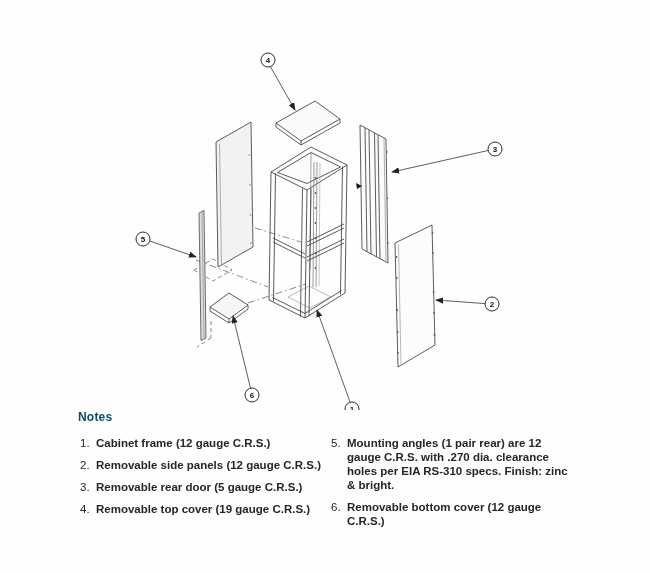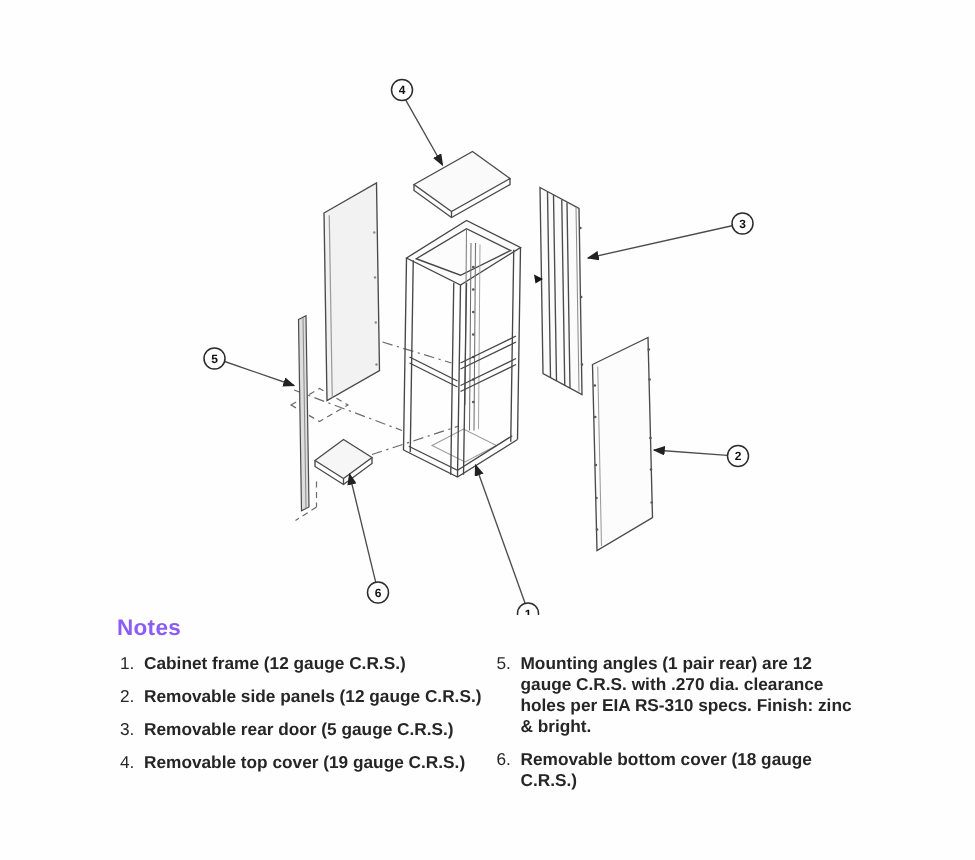--- a/index.html
+++ b/index.html
@@ -5,21 +5,21 @@
   html,body{margin:0;padding:0;}
   body{
     width:650px;height:573px;position:relative;overflow:hidden;
     background:#fefefe;
     font-family:"Liberation Sans", sans-serif;
   }
   .diagram-wrap{position:absolute;left:0;top:0;width:650px;height:410px;}
   .notes{position:absolute;left:0;top:406px;width:650px;color:#232323;}
   .notes-heading{
     position:absolute;left:78px;top:4px;
-    font-size:15px;font-weight:bold;color:#8b5cf6;letter-spacing:.2px;
+    font-size:12px;font-weight:bold;color:#0c4a6e;letter-spacing:.2px;
   }
   .notes-col{position:absolute;top:30px;}
   .notes-col.left{left:80px;width:248px;}
   .notes-col.right{left:331px;width:242px;}
   .note-item{display:flex;margin-bottom:8px;font-size:11.5px;line-height:14px;color:#262626;}
   .note-item .num{flex:0 0 16px;}
   .note-item .txt{flex:1;font-weight:bold;}
   svg .callout-num{font-family:"Liberation Sans",sans-serif;font-size:8px;font-weight:bold;fill:#111;}
 </style>
 </head>
@@ -192,16 +192,16 @@
     </div>
   </div>
 
   <div class="notes-col right">
     <div class="note-item">
       <span class="num">5.</span>
       <span class="txt">Mounting angles (1 pair rear) are 12 gauge C.R.S. with .270 dia. clearance holes per EIA RS-310 specs. Finish: zinc &amp; bright.</span>
     </div>
     <div class="note-item">
       <span class="num">6.</span>
-      <span class="txt">Removable bottom cover (18 gauge C.R.S.)</span>
+      <span class="txt">Removable bottom cover (12 gauge C.R.S.)</span>
     </div>
   </div>
 </div>
 
 </body></html>

